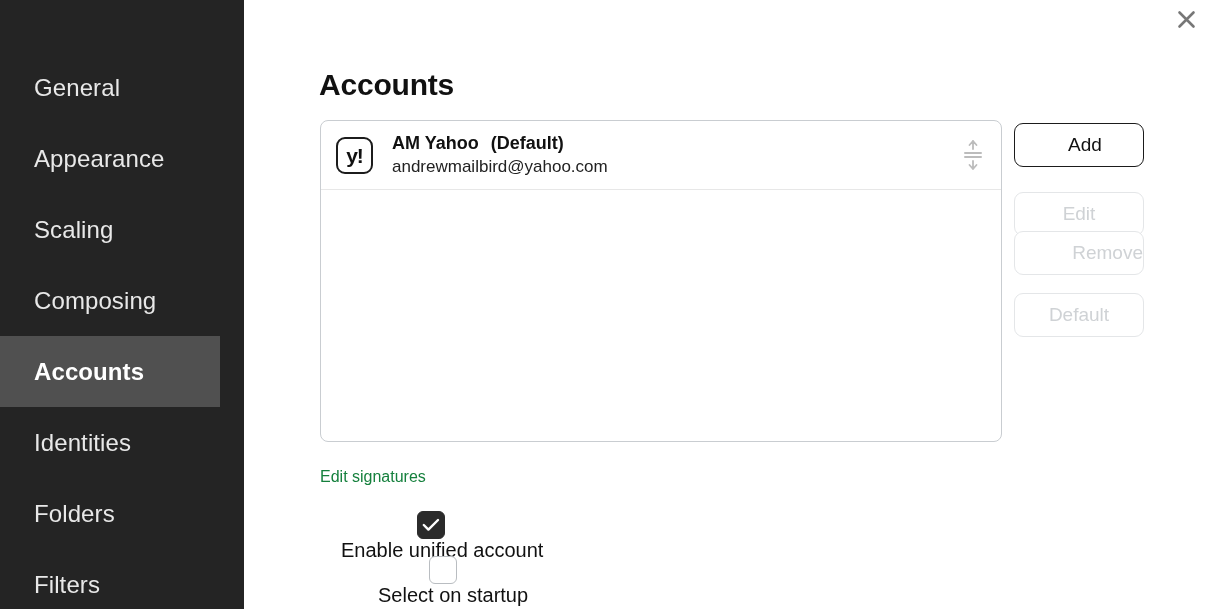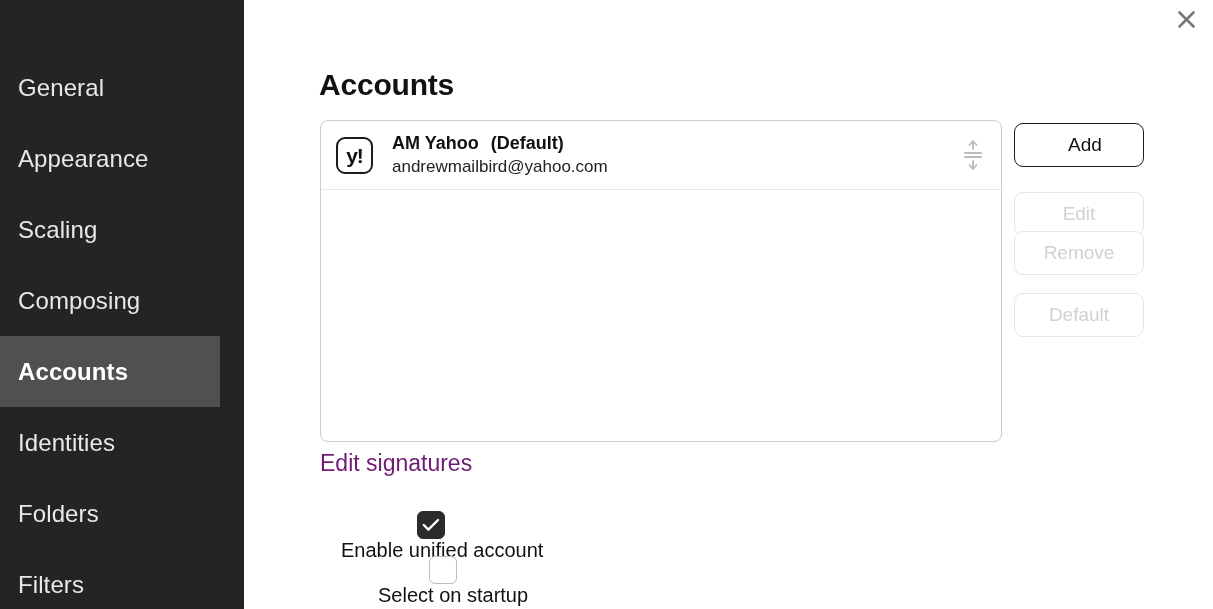--- a/index.html
+++ b/index.html
@@ -14,21 +14,21 @@
 
   
   #sidebar {
     position:absolute; left:0; top:0;
     width:244px; height:609px;
     background:#242424;
   }
   .nav-item {
     position:absolute; left:0; width:220px; height:71px;
     display:flex; align-items:center;
-    padding-left:18px;
+    padding-left:34px;
     color:#e8e8e8;
     font-size:24px;
     letter-spacing:0.1px;
     cursor:pointer;
     white-space:nowrap;
   }
   .nav-item.active {
     background:#505050;
     color:#ffffff;
     font-weight:bold;
@@ -96,22 +96,22 @@
     border-radius:9px;
     background:#fff;
     display:flex; align-items:center; justify-content:center;
     font-size:19px;
   }
   .side-btn.enabled { border:1.5px solid #1b1b1b; color:#111; cursor:pointer;padding-left:12px; }
   .side-btn.disabled { border:1px solid #e4e6e8; color:#cfd2d5; cursor:default; }
 
   
   #edit-signatures {
-    position:absolute; left:76px; top:450px;
-    font-size:23px; color:#701a75; cursor:pointer;
+    position:absolute; left:76px; top:468px;
+    font-size:16px; color:#15803d; cursor:pointer;
   }
 
   
   .cb-row { position:absolute; display:flex; align-items:center; cursor:pointer;flex-direction:column; }
   .cb-box {
     width:28px; height:28px; flex:none;
     border-radius:6px;
     display:flex; align-items:center; justify-content:center;
   }
   .cb-box.checked { background:#2b2b2b; border:1px solid #2b2b2b; }
@@ -181,21 +181,21 @@
         </div>
       </div>
     </section>
 
     <button class="side-btn enabled" style="top:123px;">
         <span>Add</span>
       </button>
     <button class="side-btn disabled" style="top:192px;">
         <span>Edit</span>
       </button>
-    <button class="side-btn disabled" style="top:231px;">
+    <button class="side-btn disabled" style="top:231px;justify-content:flex-end;">
         <span>Remove</span>
       </button>
     <button class="side-btn disabled" style="top:293px;">
         <span>Default</span>
       </button>
 
     <a id="edit-signatures">Edit signatures</a>
 
     <div class="cb-row" style="left:75px; top:511px;">
       <span class="cb-box checked">

